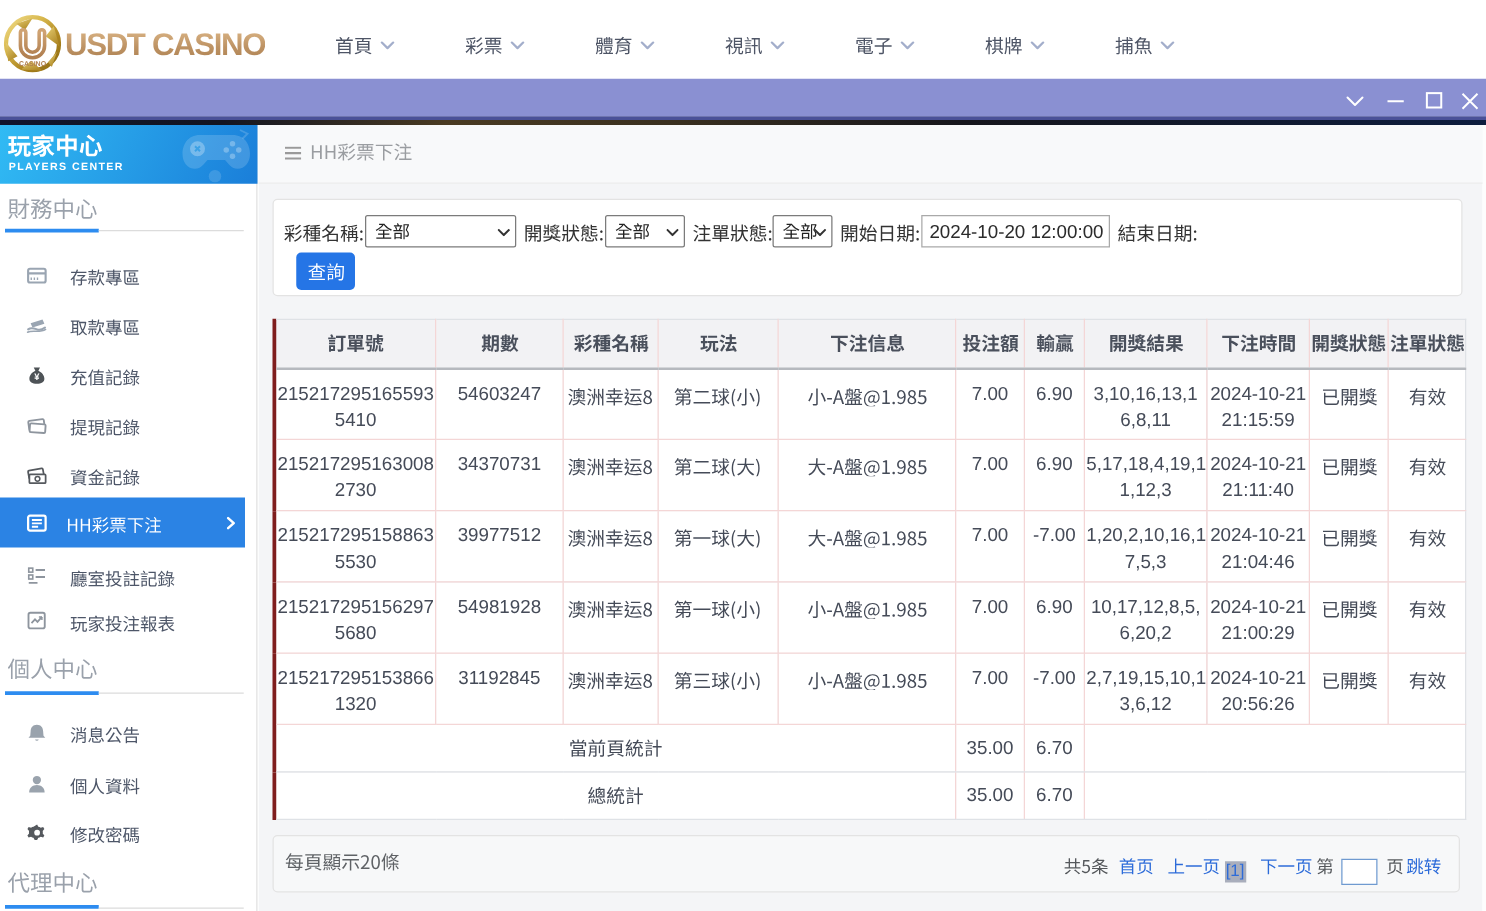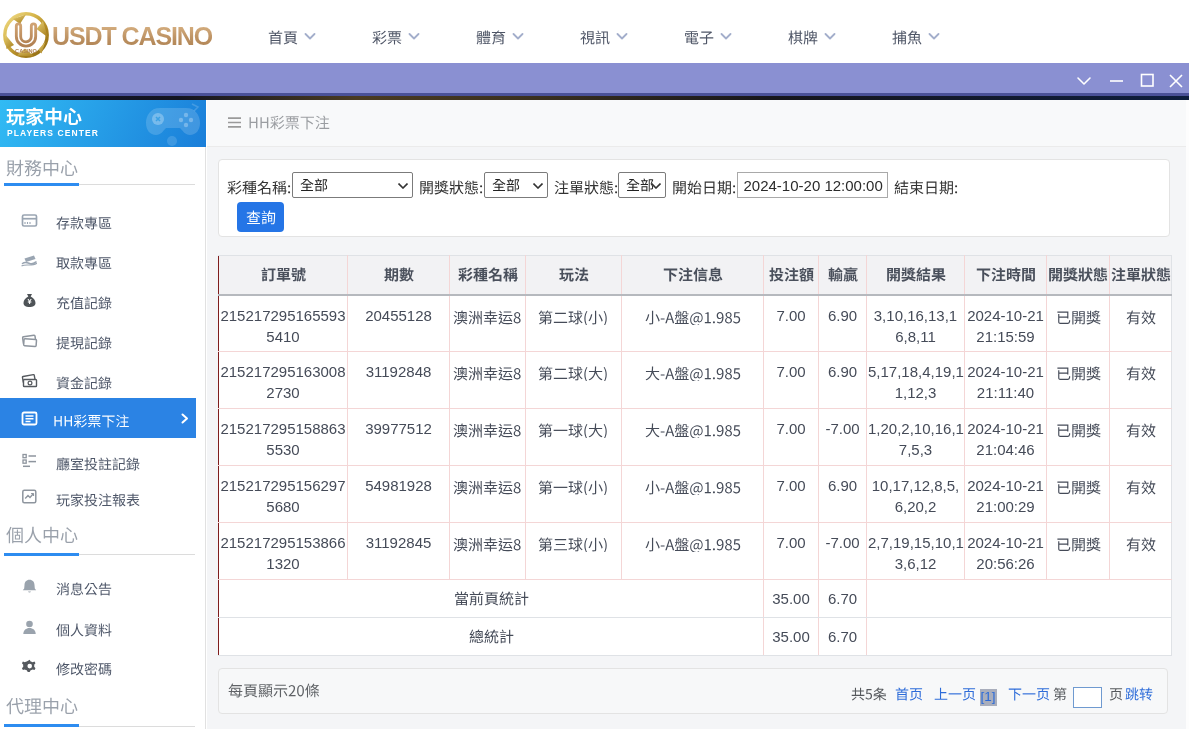--- a/index.html
+++ b/index.html
@@ -9,21 +9,21 @@
 .wordmark{left:52px;top:22px;font-size:25px;font-weight:bold;letter-spacing:-1.1px;background:linear-gradient(180deg,#d4ad7e 15%,#bd9263 55%,#aa7e4e);-webkit-background-clip:text;background-clip:text;color:transparent}
 .lt{font-family:Liberation Sans, sans-serif}
 .sel{height:26px;border:1px solid #7b7b7b;border-radius:2px;background:#fff;display:flex;align-items:center;padding-left:7px}
 .selarr{position:absolute;right:4px;top:10px}
 .inp{height:26px;border:1px solid #a9a9a9;background:#fff;display:flex;align-items:center;padding-left:6px;font-size:15px;color:#2b2b2b;white-space:nowrap;overflow:hidden}
 .btn{background:#2575e6;border-radius:4px;display:flex;align-items:center;justify-content:center}
 .tbl{border-collapse:collapse;table-layout:fixed;width:953px}
 .tbl th,.tbl td{border:1px solid #f4d6d6;overflow:hidden}
 .tbl td{background:#fff}
 .tbl tr.hd th{height:39px;background:#f2f2f4;border-top:1px solid #dfe2e6;border-bottom:2px solid #b6b9be;vertical-align:middle;text-align:center}
-.tbl th:first-child,.tbl td:first-child{border-left:1px solid #7f1d1d}
+.tbl th:first-child,.tbl td:first-child{border-left:3px solid #7f1d1d}
 .tbl th:last-child,.tbl td:last-child{border-right:1px solid #dfe2e6}
 .tbl tr.dr td{height:57px;vertical-align:top;text-align:center;font-size:15px;color:#454b58;line-height:21px;padding-top:9px;padding-left:1px;padding-right:1px;white-space:nowrap}
 .tbl tr.dr td .c1 svg{margin-top:5px}
 .tbl tr.st td{height:38px;vertical-align:middle;text-align:center;font-size:15px;color:#454b58}
 .tbl tr.st td{border-bottom:1px solid #dfe2e6}
 .tbl tr.st:first-of-type td{border-bottom:1px solid #f4d6d6}
 .tbl tr:last-child td{border-bottom:1px solid #dfe2e6}
 .tbl th svg,.tbl td svg{vertical-align:middle}
 .num{font-family:"Liberation Sans",sans-serif}
 .pg1{font-size:13.5px;color:#2c6bd9;background:#a9aebc;padding:0 1px;line-height:16.5px}
@@ -713,21 +713,21 @@
                 <use href="#g88"></use>
                 <use href="#g78" x="1000"></use>
                 <use href="#g101" x="2000"></use>
                 <use href="#g102" x="3000"></use>
               </g>
             </svg>
           </th>
         </tr>
         <tr class="dr">
           <td class="num">215217295165593<br>5410</td>
-          <td class="num">20455128</td>
+          <td class="num">54603247</td>
           <td>
             <div class="c1">
               <svg class="t" style="width:68.3px;height:15px" viewBox="0 -880 4555 1000">
                 <g fill="#454b58" transform="scale(1,-1)">
                   <use href="#g103"></use>
                   <use href="#g104" x="1000"></use>
                   <use href="#g105" x="2000"></use>
                   <use href="#g106" x="3000"></use>
                   <use href="#g107" x="4000"></use>
                 </g>
@@ -787,21 +787,21 @@
                 <g fill="#454b58" transform="scale(1,-1)">
                   <use href="#g123"></use>
                   <use href="#g124" x="1000"></use>
                 </g>
               </svg>
             </div>
           </td>
         </tr>
         <tr class="dr">
           <td class="num">215217295163008<br>2730</td>
-          <td class="num">31192848</td>
+          <td class="num">34370731</td>
           <td>
             <div class="c1">
               <svg class="t" style="width:68.3px;height:15px" viewBox="0 -880 4555 1000">
                 <g fill="#454b58" transform="scale(1,-1)">
                   <use href="#g103"></use>
                   <use href="#g104" x="1000"></use>
                   <use href="#g105" x="2000"></use>
                   <use href="#g106" x="3000"></use>
                   <use href="#g107" x="4000"></use>
                 </g>

